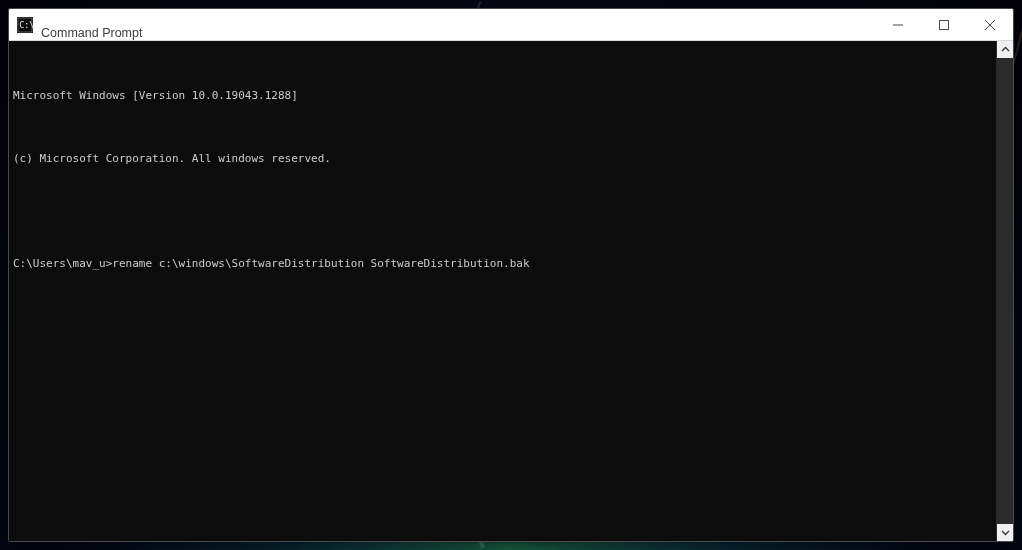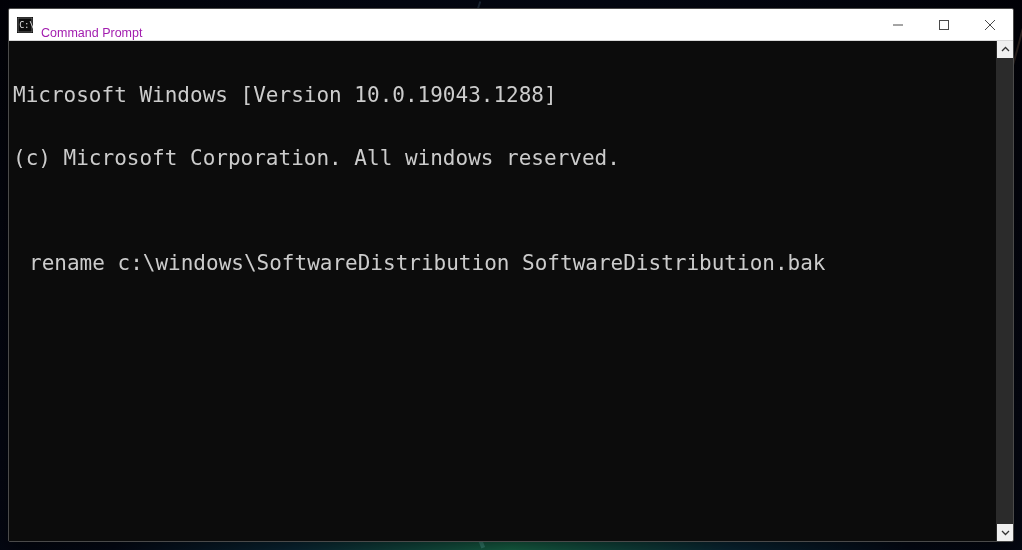--- a/index.html
+++ b/index.html
@@ -37,21 +37,21 @@
       flex: 0 0 auto;
     }
     .titlebar .app-icon {
       width: 16px; height: 16px;
       margin: 0 8px;
       display: inline-flex; align-items: center; justify-content: center;
       flex: 0 0 auto;
     }
     .titlebar .title-text {
       font-size: 12.5px;
-      color: #a21caf;
+      color: #404040;
       flex: 1 1 auto;
       white-space: nowrap; overflow: hidden; text-overflow: ellipsis; margin-top: 16px;
     }
     .win-controls { display: flex; height: 100%; }
     .win-btn {
       width: 46px; height: 32px;
       display: flex; align-items: center; justify-content: center;
       color: #4a4a4a;
     }
     .win-btn svg { display:block; }
@@ -60,29 +60,29 @@
       flex: 1 1 auto;
       display: flex;
       min-height: 0;
       background: #0c0c0c;
     }
     .terminal {
       flex: 1 1 auto;
       background: #0c0c0c;
       color: #cccccc;
       font-family: Consolas, "Lucida Console", monospace;
-      font-size: 21px;
+      font-size: 11px;
       line-height: 21px;
       padding: 2px 4px 2px 4px;
       white-space: pre;
       overflow: hidden;
     }
     .terminal .line { display:block; }
     .terminal .cmd-line { display:flex; }
-    .terminal .cmd { white-space: pre; margin-left: 16px; }
+    .terminal .cmd { white-space: pre; }
 
     .scrollbar {
       width: 17px;
       flex: 0 0 auto;
       background: #2b2b2b;
       position: relative;
       border-left: 1px solid #2b2b2b;
     }
     .scrollbar .sb-btn {
       position: absolute; left: 0; width: 17px; height: 17px;
@@ -133,21 +133,21 @@
           </svg>
       </div>
     </div>
   </div>
 
   <div class="client">
     <div class="terminal">
       <span class="line">Microsoft Windows [Version 10.0.19043.1288]</span>
       <span class="line">(c) Microsoft Corporation. All windows reserved.</span>
       <span class="line"></span>
-      <span class="cmd-line"><span class="cmd">rename c:\windows\SoftwareDistribution SoftwareDistribution.bak</span></span>
+      <span class="cmd-line"><span>C:\Users\mav_u&gt;</span><span class="cmd">rename c:\windows\SoftwareDistribution SoftwareDistribution.bak</span></span>
     </div>
     <div class="scrollbar">
       <div class="sb-btn up">
         <svg width="9" height="9" viewBox="0 0 9 9">
             <path d="M1 6 L4.5 2.5 L8 6" fill="none" stroke="#333" stroke-width="1.3"></path>
           </svg>
       </div>
       <div class="sb-track"></div>
       <div class="sb-btn down">
         <svg width="9" height="9" viewBox="0 0 9 9">

